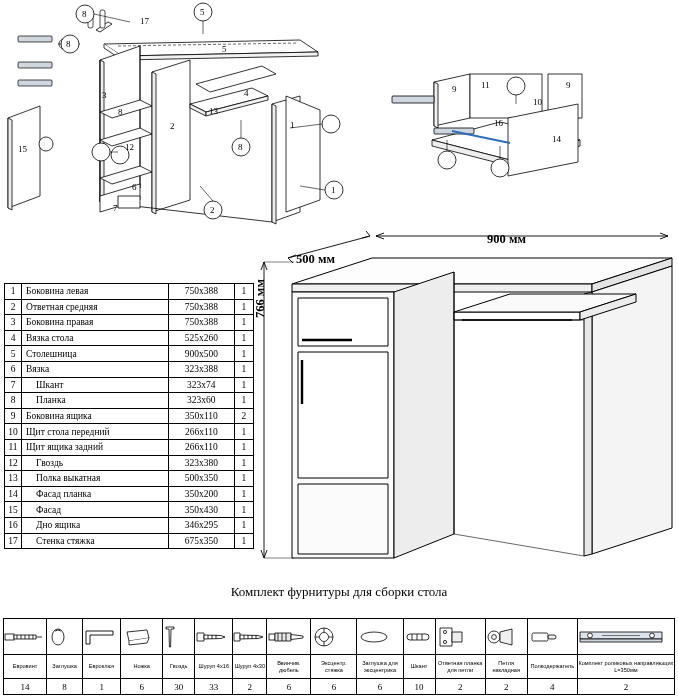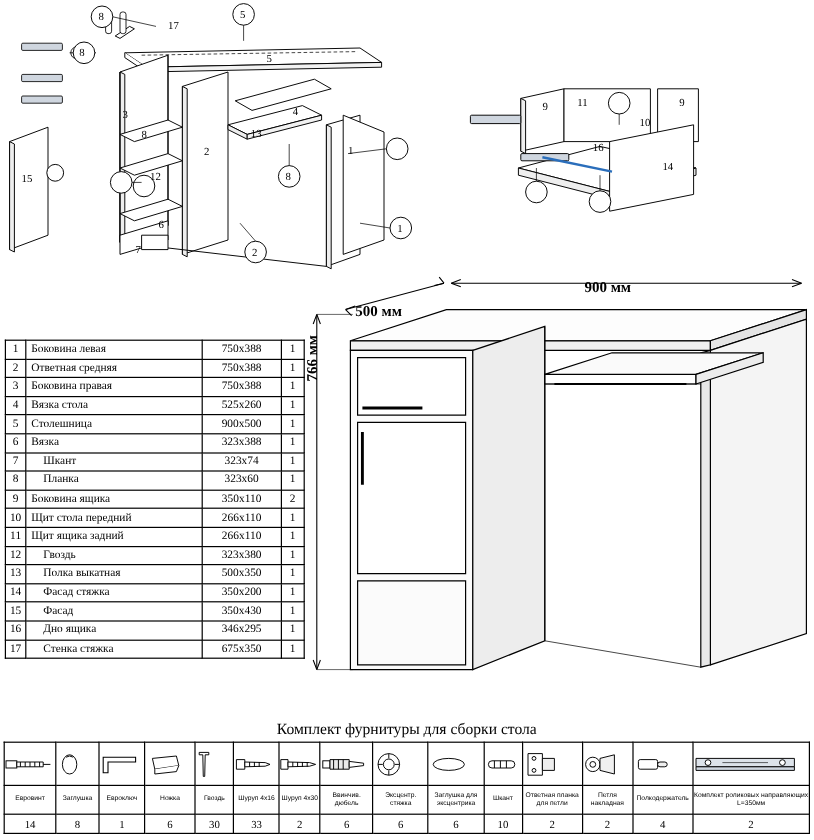--- a/index.html
+++ b/index.html
@@ -47,21 +47,21 @@
     font-weight: bold;
     font-size: 12.5px;
   }
   .dim-500 { left: 296px; top: 252px; }
   .dim-900 { left: 487px; top: 232px; }
   .dim-766 { left: 253px; top: 318px; transform: rotate(-90deg); transform-origin: left top; }
 
   
   .kit-title {
     position: absolute;
-    left: 0; top: 600px;
+    left: 0; top: 584px;
     width: 678px;
     text-align: center;
     font-size: 13px;
     font-family: "Liberation Serif", serif;
   }
   .kit {
     position: absolute;
     left: 3px; top: 618px;
     width: 672px;
     border-collapse: collapse;
@@ -303,21 +303,21 @@
           <td class="qty">1</td>
         </tr>
       <tr>
           <td class="num">13</td>
           <td class="name indent">Полка выкатная</td>
           <td class="size">500х350</td>
           <td class="qty">1</td>
         </tr>
       <tr>
           <td class="num">14</td>
-          <td class="name indent">Фасад стяжка</td>
+          <td class="name indent">Фасад планка</td>
           <td class="size">350х200</td>
           <td class="qty">1</td>
         </tr>
       <tr>
           <td class="num">15</td>
           <td class="name indent">Фасад</td>
           <td class="size">350х430</td>
           <td class="qty">1</td>
         </tr>
       <tr>

